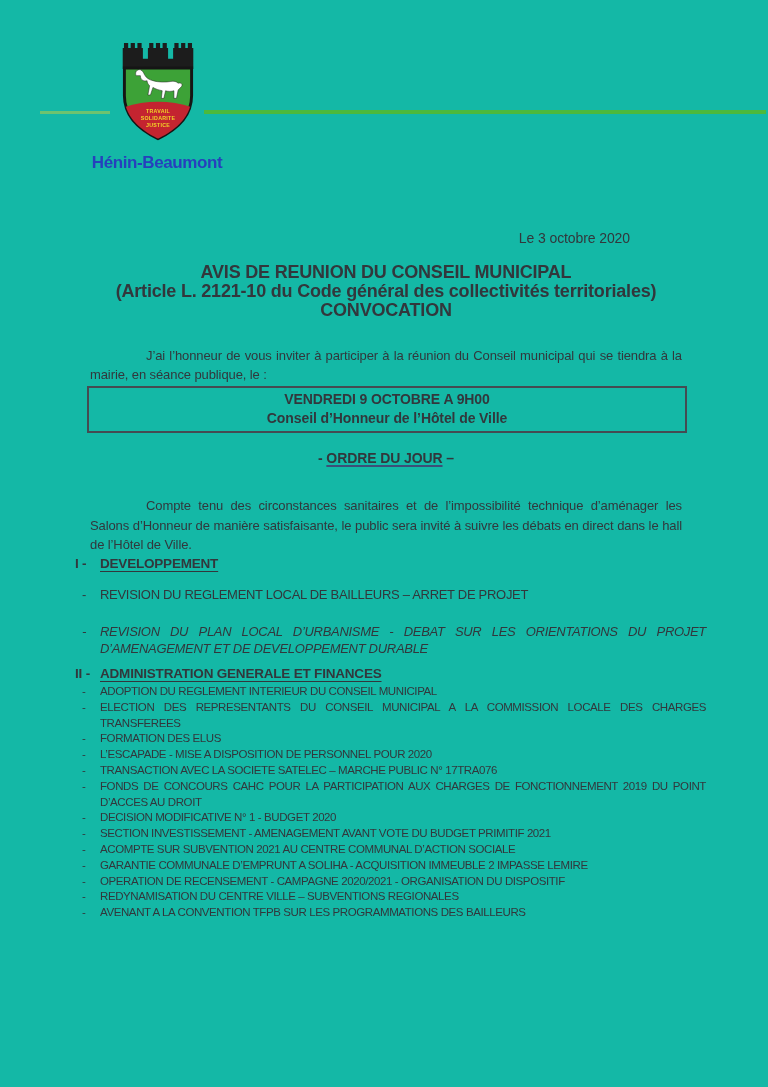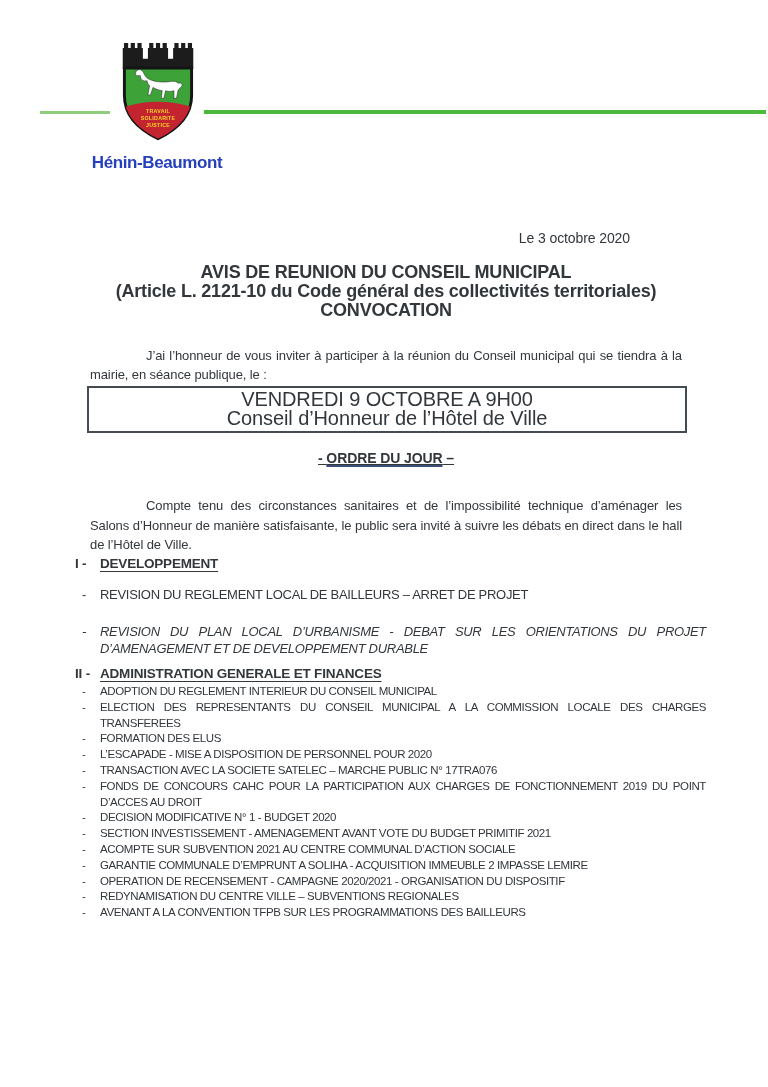--- a/index.html
+++ b/index.html
@@ -1,40 +1,40 @@
 <!DOCTYPE html>
 <html lang="fr"><head>
 <meta charset="utf-8">
 <style>
   html,body{margin:0;padding:0;background:#e8e8e8;}
   .page{
-    position:relative;width:768px;height:1087px;background:#ffffff;
+    position:relative;width:768px;height:1087px;background:#14b8a6;
     margin:0 auto;overflow:hidden;
     font-family:"Liberation Sans",sans-serif;color:#32373c;
   }
   
   .rule-left{position:absolute;left:40px;top:111px;width:70px;height:3px;background:#7cc465;opacity:.85;}
   .rule-right{position:absolute;left:204px;top:110px;width:562px;height:4px;background:#4cb93c;}
   .coat{position:absolute;left:116px;top:36px;width:84px;height:128px;}
   .wordmark{
     position:absolute;left:78px;top:153px;width:158px;text-align:center;
     font-size:17px;font-weight:bold;color:#2640bd;letter-spacing:-.4px;
   }
   
   .doc{position:absolute;left:90px;top:0;width:592px;font-size:13px;line-height:19px;letter-spacing:-.1px;}
   .date-line{position:absolute;top:229px;right:52px;font-size:14px;}
   .title-block{position:absolute;top:263px;width:100%;text-align:center;font-weight:bold;font-size:18px;letter-spacing:-.2px;line-height:19px;}
   .para{position:absolute;width:100%;text-align:justify;text-indent:56px;}
   .para-1{top:333px;}
   .para-2{top:483px;line-height:19.5px;}
   .meeting-box{
     position:absolute;top:386px;left:-3px;right:-5px;border:2px solid #454b52;
-    text-align:center;font-weight:normal;font-size:20px;line-height:19px;padding:2px 7px 3px;
+    text-align:center;font-weight:bold;font-size:14px;line-height:19px;padding:2px 7px 3px;
   }
-  .ordre-line{position:absolute;top:449px;width:100%;text-align:center;font-weight:bold;font-size:14px;text-decoration:underline;}
+  .ordre-line{position:absolute;top:449px;width:100%;text-align:center;font-weight:bold;font-size:14px;}
   .ordre-line .u{text-decoration:underline;text-decoration-color:#3c4f78;text-decoration-thickness:1.5px;text-underline-offset:2px;}
   
   .agenda{position:absolute;left:75px;top:0;width:631px;}
   .sec-head{position:absolute;font-weight:bold;font-size:13.5px;letter-spacing:-.2px;white-space:nowrap;}
   .sec-head .num{display:inline-block;width:25px;}
   .sec-head .t{text-decoration:underline;text-underline-offset:2.5px;}
   .sec-head-1{top:556px;}
   .sec-head-2{top:666px;}
   ul.items{list-style:none;margin:0;padding:0;position:absolute;width:100%;}
   ul.items li{position:relative;padding-left:25px;text-align:justify;}

